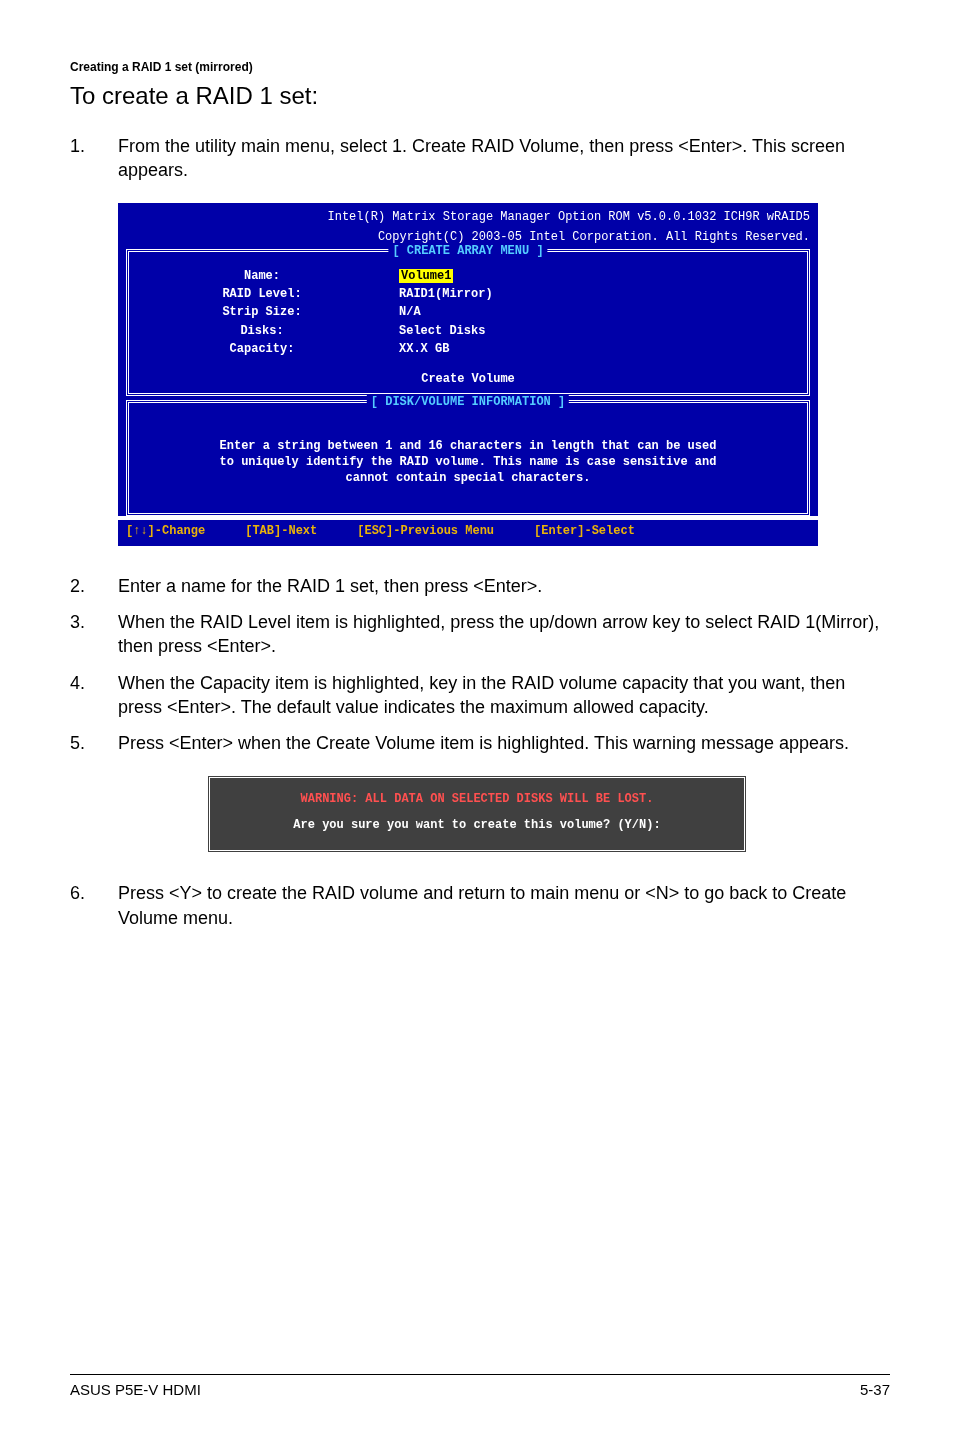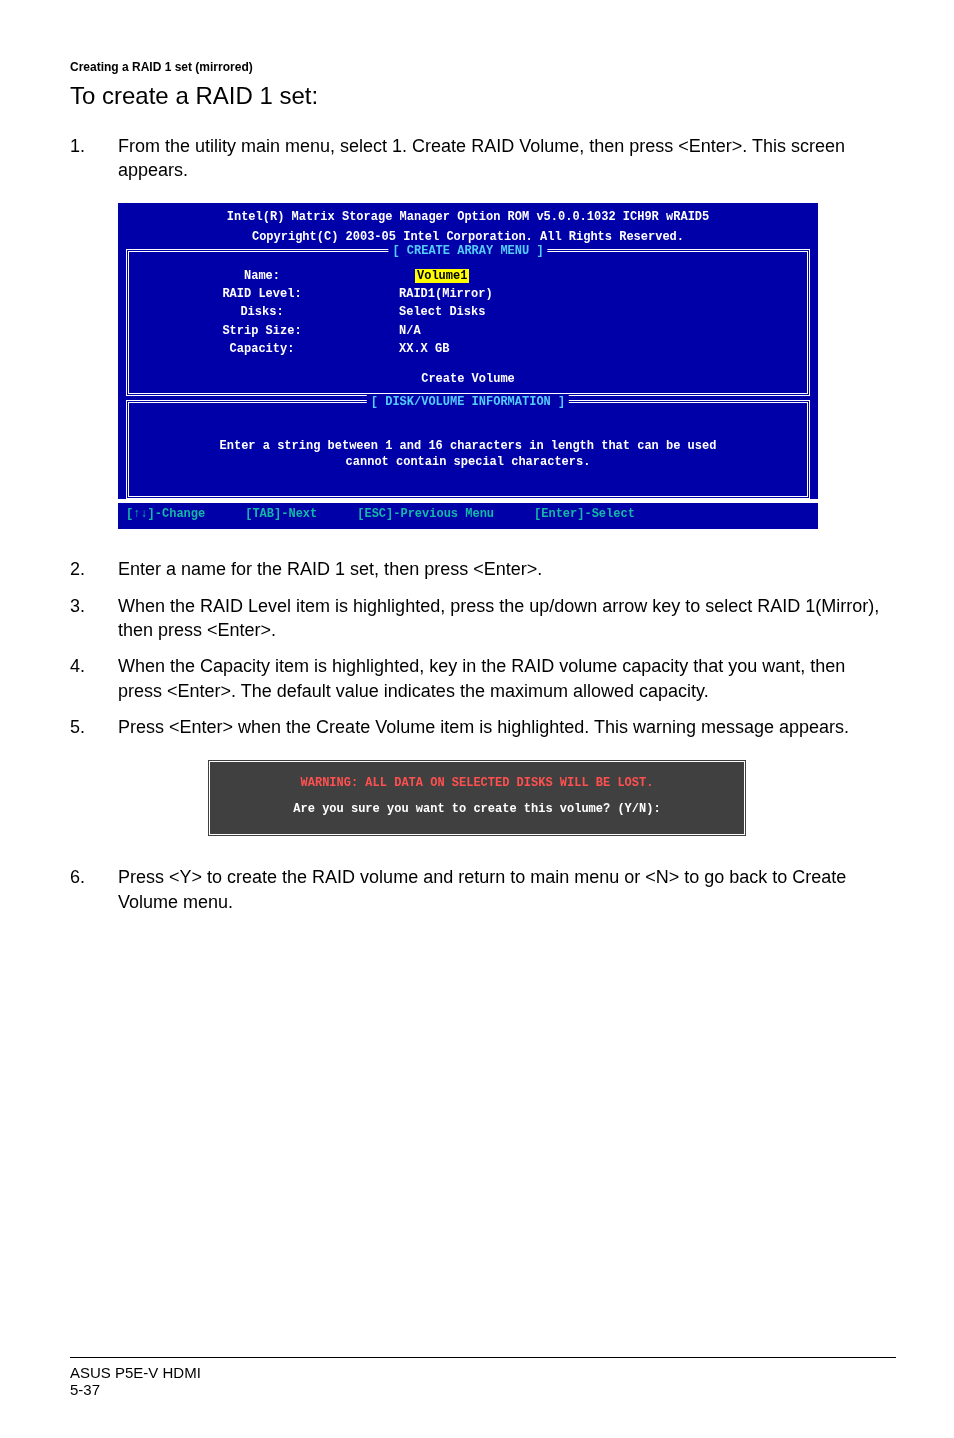--- a/index.html
+++ b/index.html
@@ -47,22 +47,22 @@
   }
   .bios {
     background: #0000a8;
     color: #ffffff;
     font-family: "Courier New", monospace;
     font-size: 12px;
     line-height: 1.35;
     padding: 6px 8px 0 8px;
   }
   .bios-header {
-    text-align: center;
-    font-weight: bold;
+    text-align: right;
+    font-weight: normal;
     margin-bottom: 4px;
   }
   .double-box {
     border: 3px double #fff;
     position: relative;
     padding: 14px 10px 6px 10px;
     margin-bottom: 4px;
   }
   .box-legend {
     position: absolute;
@@ -83,36 +83,35 @@
     width: 260px;
     text-align: center;
     padding-right: 14px;
     font-weight: bold;
   }
   .field-value { font-weight: bold; }
   .hl {
     background: #ffff00;
     color: #000;
     padding: 0 2px;
-    margin-left: 16px;
   }
   .create-vol {
     text-align: center;
     font-weight: bold;
     margin-top: 14px;
   }
   .instr-block {
     text-align: center;
     font-weight: bold;
     margin-top: 21px;
     margin-bottom: 20px;
   }
   .bios-footer {
     background: #0000a8;
-    color: #14b8a6;
+    color: #eab308;
     font-family: "Courier New", monospace;
     font-size: 12px;
     font-weight: bold;
     padding: 4px 12px 8px 8px;
     display: flex;
   }
   .bios-footer span { margin-right: 40px; }
 
   
   .warn-container {
@@ -128,27 +127,26 @@
     font-weight: bold;
     text-align: center;
     padding: 14px 10px 18px 10px;
   }
   .warn-red { color: #ff5050; margin-bottom: 12px; }
 
   .page-footer {
     position: absolute;
     bottom: 40px;
     left: 70px;
-    right: 58px;
+    right: 64px;
     border-top: 1px solid #000;
     padding-top: 6px;
     display: flex;
     justify-content: space-between;
     font-size: 15px;
-    flex-direction: column;
   }
 </style>
 </head>
 <body>
 
 <div class="section-title">Creating a RAID 1 set (mirrored)</div>
 <div class="intro-text">To create a RAID 1 set:</div>
 
 <ol class="steps">
   <li>
@@ -167,39 +165,40 @@
 
       <div class="field-row">
         <div class="field-label">Name:</div>
         <div class="field-value"><span class="hl">Volume1</span></div>
       </div>
       <div class="field-row">
         <div class="field-label">RAID Level:</div>
         <div class="field-value">RAID1(Mirror)</div>
       </div>
       <div class="field-row">
+        <div class="field-label">Strip Size:</div>
+        <div class="field-value">N/A</div>
+      </div>
+      <div class="field-row">
         <div class="field-label">Disks:</div>
         <div class="field-value">Select Disks</div>
-      </div>
-      <div class="field-row">
-        <div class="field-label">Strip Size:</div>
-        <div class="field-value">N/A</div>
       </div>
       <div class="field-row">
         <div class="field-label">Capacity:</div>
         <div class="field-value">XX.X  GB</div>
       </div>
 
       <div class="create-vol">Create Volume</div>
     </div>
 
     <div class="double-box">
       <div class="box-legend">[ DISK/VOLUME INFORMATION ]</div>
       <div class="instr-block">
         <div>Enter a string between 1 and 16 characters in length that can be used</div>
+        <div>to uniquely identify the RAID volume. This name is case sensitive and</div>
         <div>cannot contain special characters.</div>
       </div>
     </div>
   </div>
   <div class="bios-footer">
     <span>[↑↓]-Change</span>
     <span>[TAB]-Next</span>
     <span>[ESC]-Previous Menu</span>
     <span>[Enter]-Select</span>
   </div>

